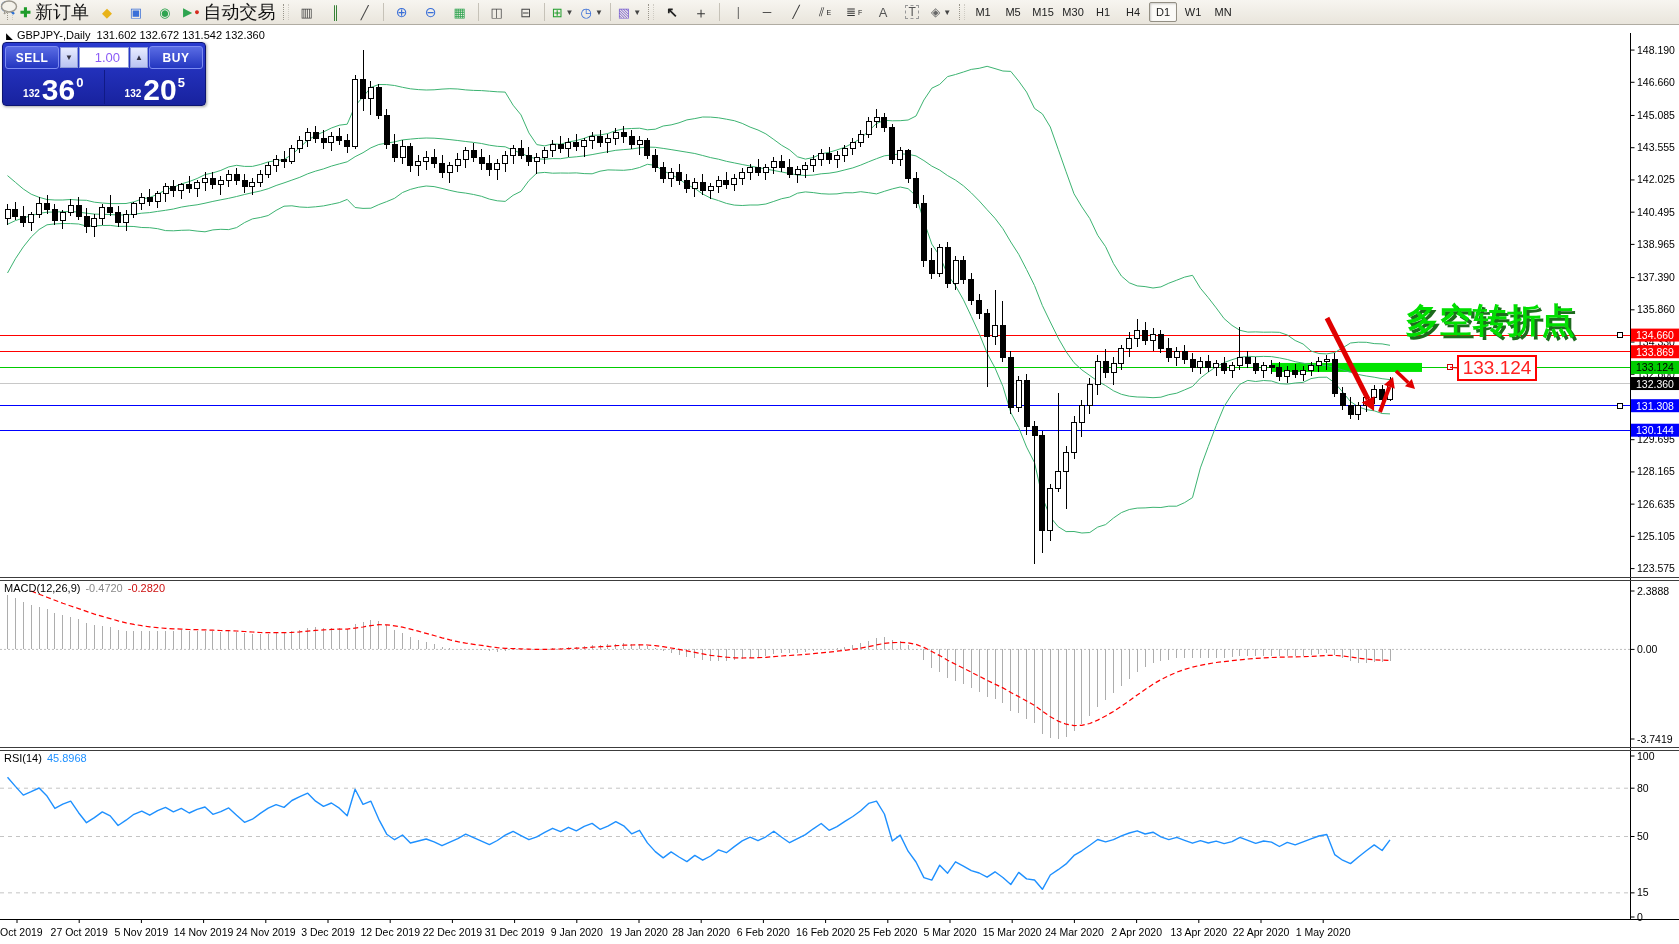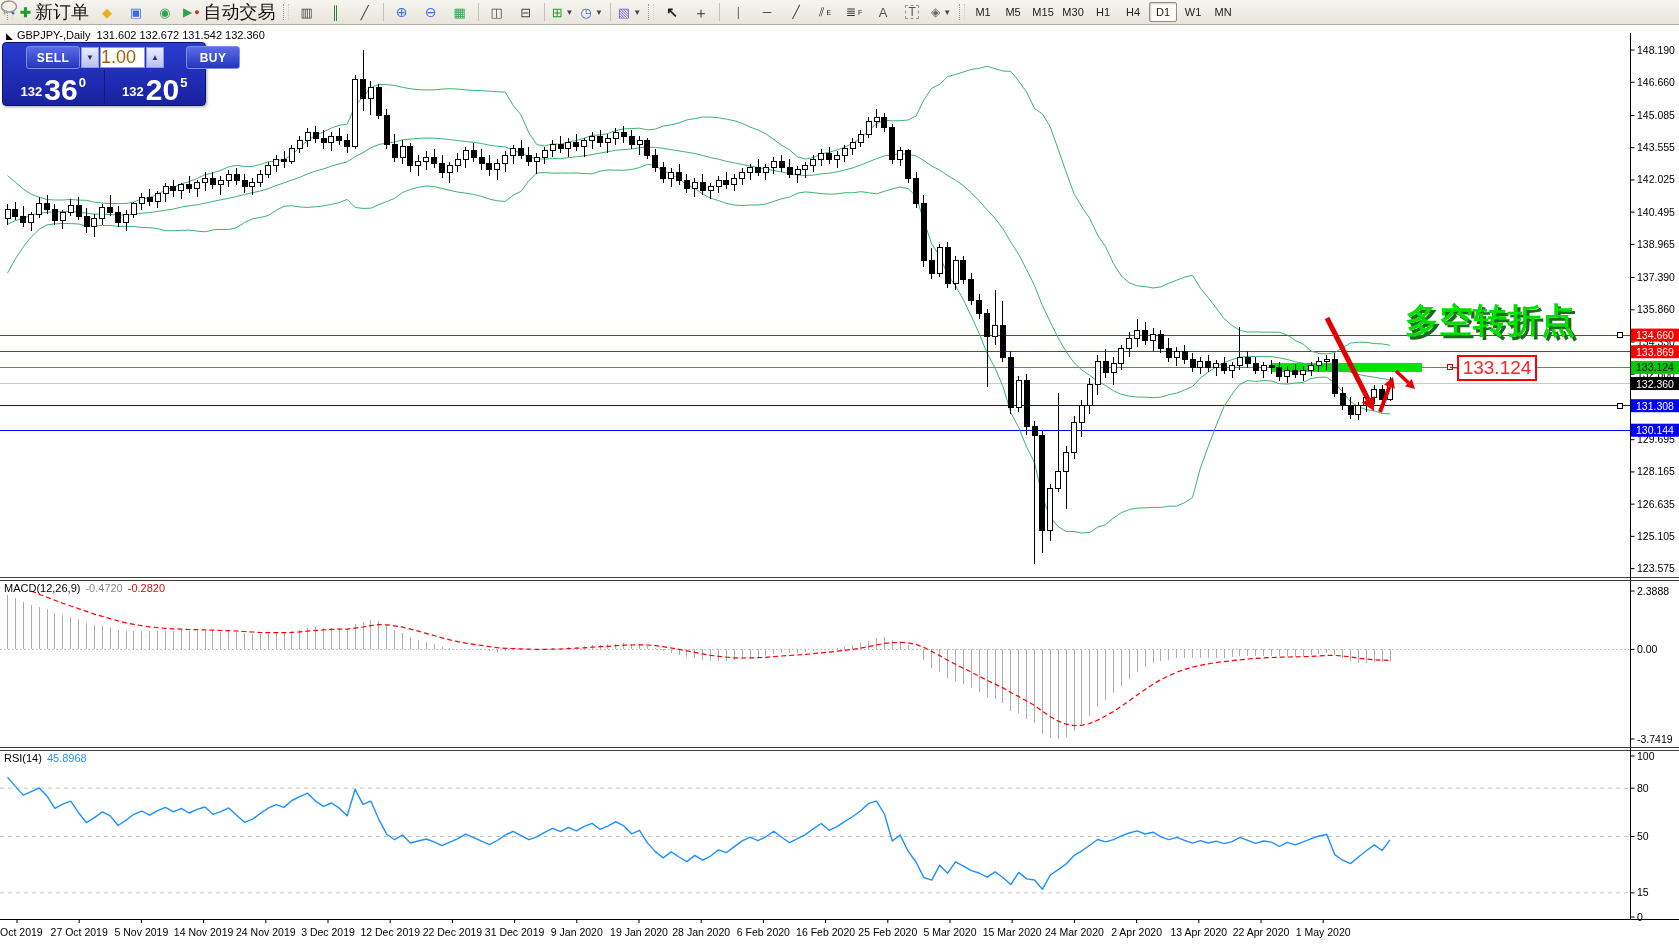--- a/index.html
+++ b/index.html
@@ -24,29 +24,29 @@
   svg{position:absolute;left:0;top:0;}
   .chart-title{position:absolute;left:6px;top:4px;font-size:11px;color:#000;z-index:10;}
   .chart-title .tri{display:inline-block;font-size:9px;margin-right:4px;color:#000;}
   
   .oneclick{position:absolute;left:2px;top:17px;width:202px;height:62px;z-index:20;
     background:linear-gradient(#2a3bd0,#18229e);border:1px solid #0d1470;border-radius:4px;
     color:#fff;box-shadow:1px 1px 3px rgba(0,0,0,.35);}
   .oc-top{display:flex;align-items:center;height:25px;padding:2px 2px 0 2px;gap:1px;}
   .oc-btn{flex:0 0 52px;height:21px;border:1px solid #7d8cf0;border-radius:3px;
     background:linear-gradient(#5a6ce4,#2336c0);color:#fff;font-size:12px;font-weight:bold;
-    display:flex;align-items:center;justify-content:center;letter-spacing:.5px;margin-left:21px;}
+    display:flex;align-items:center;justify-content:center;letter-spacing:.5px;}
   .oc-spin{flex:0 0 16px;height:19px;background:linear-gradient(#e8ecff,#b9c3f2);border:1px solid #8f9cd8;
     color:#334;display:flex;align-items:center;justify-content:center;font-size:8px;}
-  .oc-amount{flex:1;height:19px;background:#fff;border:1px solid #8f9cd8;color:#a16207;
-    font-size:18px;display:flex;align-items:center;justify-content:flex-end;padding-right:8px;}
+  .oc-amount{flex:1;height:19px;background:#fff;border:1px solid #8f9cd8;color:#8b5cf6;
+    font-size:13px;display:flex;align-items:center;justify-content:flex-end;padding-right:8px;}
   .oc-prices{display:flex;height:34px;}
   .oc-price{flex:1;display:flex;align-items:flex-end;justify-content:center;padding-bottom:2px;color:#fff;}
   .oc-price.sellp{border-right:1px solid #101a86;}
-  .oc-price .small{font-size:13px;font-weight:bold;margin:14px 2px 3px 0;}
+  .oc-price .small{font-size:10px;font-weight:bold;margin:14px 2px 3px 0;}
   .oc-price .big{font-size:30px;font-weight:bold;line-height:.85;margin-top:20px;}
   .oc-price .sup{font-size:13px;font-weight:bold;vertical-align:top;margin-left:1px;margin-bottom:12px;}
   text{font-family:"Liberation Sans",sans-serif;}
 </style>
 </head>
 <body>
 
 <div class="toolbar">
   <span class="grip"></span>
   <div class="tb-btn">

